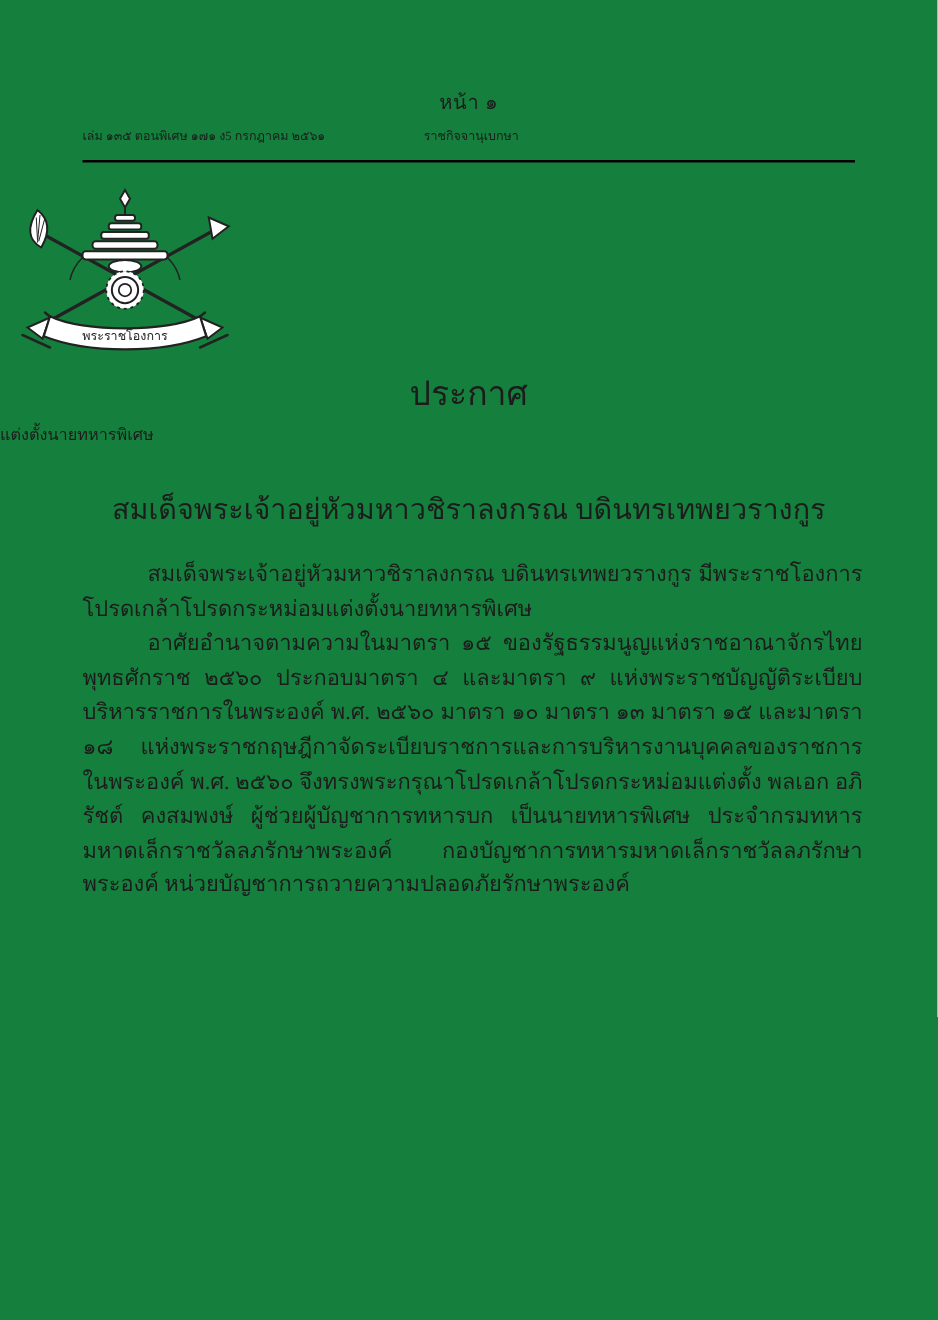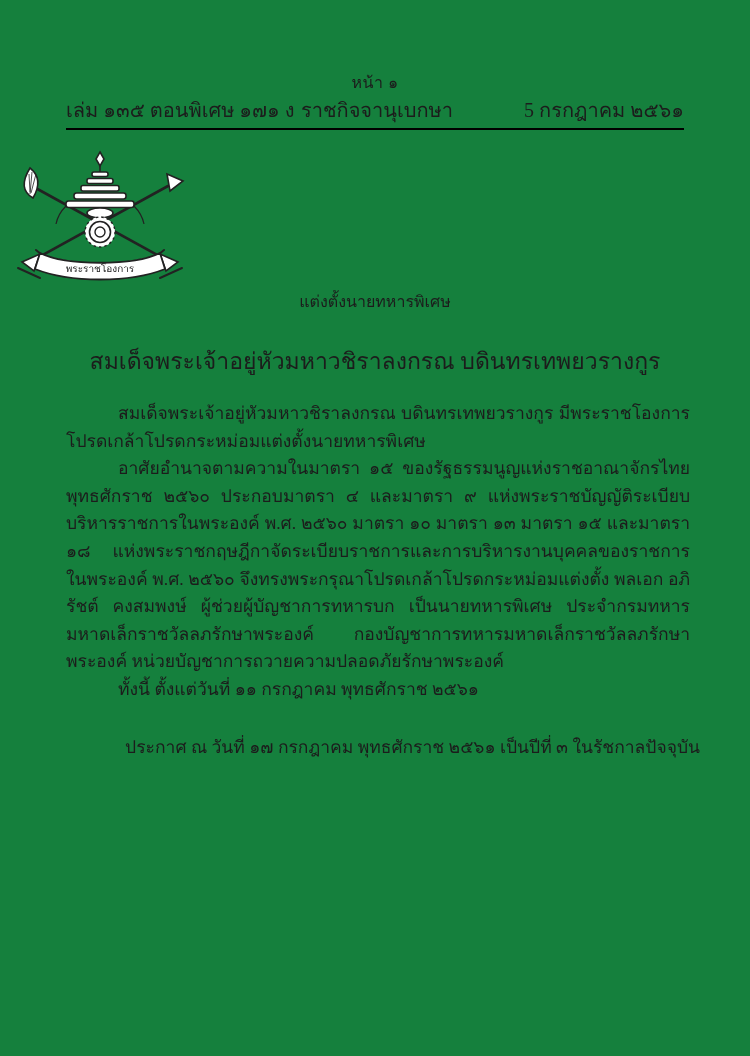--- a/index.html
+++ b/index.html
@@ -24,22 +24,22 @@
   }
   .hdr-page {
     text-align: center;
     font-size: 16px;
     line-height: 22px;
     letter-spacing: 0.5px;
   }
   .hdr-row {
     position: relative;
     display: flex;
-    justify-content: space-between;
-    font-size: 20px;
+    justify-content: flex-start;
+    font-size: 10px;
     line-height: 22px;
     margin-top: 5px;
   }
   .hdr-center {
     position: absolute;
     left: 4px;
     right: 0;
     text-align: center;
   }
   .hdr-rule {
@@ -52,22 +52,21 @@
     margin-top: 20px;
     line-height: 0;
   }
   .doc-title {
     text-align: center;
     font-size: 27px;
     line-height: 34px;
     margin-top: 12px;
   }
   .doc-subtitle {
-    text-align: center;
-    font-size: 16px;
+    font-size: 13px;
     line-height: 24px;
     margin-top: 4px;
   }
   .royal-name {
     text-align: center;
     font-size: 23px;
     line-height: 32px;
     margin-top: 32px;
     font-weight: normal;
   }
@@ -146,25 +145,24 @@
 
       <g>
         <path d="M40 104 L22 112 L34 121 Z" fill="#fff" stroke="#222" stroke-width="1.6"></path>
         <path d="M160 104 L178 112 L166 121 Z" fill="#fff" stroke="#222" stroke-width="1.6"></path>
         <path d="M40 103 C66 116, 134 116, 160 103 L165 119 C130 133, 70 133, 35 119 Z" fill="#fff" stroke="#222" stroke-width="1.8"></path>
         <text x="100" y="122" text-anchor="middle" font-size="10" fill="#222" stroke="none">พระราชโองการ</text>
       </g>
     </svg>
   </div>
 
+  <div class="doc-title">ประกาศ</div>
   <div class="doc-subtitle">แต่งตั้งนายทหารพิเศษ</div>
 
   <div class="royal-name">สมเด็จพระเจ้าอยู่หัวมหาวชิราลงกรณ  บดินทรเทพยวรางกูร</div>
 
   <div class="body-text">
     <p>สมเด็จพระเจ้าอยู่หัวมหาวชิราลงกรณ บดินทรเทพยวรางกูร มีพระราชโองการโปรดเกล้าโปรดกระหม่อมแต่งตั้งนายทหารพิเศษ</p>
     <p>อาศัยอำนาจตามความในมาตรา ๑๕ ของรัฐธรรมนูญแห่งราชอาณาจักรไทย พุทธศักราช ๒๕๖๐ ประกอบมาตรา ๔ และมาตรา ๙ แห่งพระราชบัญญัติระเบียบบริหารราชการในพระองค์ พ.ศ. ๒๕๖๐ มาตรา ๑๐ มาตรา ๑๓ มาตรา ๑๕ และมาตรา ๑๘ แห่งพระราชกฤษฎีกาจัดระเบียบราชการและการบริหารงานบุคคลของราชการในพระองค์ พ.ศ. ๒๕๖๐ จึงทรงพระกรุณาโปรดเกล้าโปรดกระหม่อมแต่งตั้ง พลเอก อภิรัชต์ คงสมพงษ์ ผู้ช่วยผู้บัญชาการทหารบก เป็นนายทหารพิเศษ ประจำกรมทหารมหาดเล็กราชวัลลภรักษาพระองค์ กองบัญชาการทหารมหาดเล็กราชวัลลภรักษาพระองค์ หน่วยบัญชาการถวายความปลอดภัยรักษาพระองค์</p>
-    <p>ทั้งนี้ ตั้งแต่วันที่ ๑๑ กรกฎาคม พุทธศักราช ๒๕๖๑</p>
   </div>
 
-  <div class="closing-line">ประกาศ ณ วันที่ ๑๗ กรกฎาคม พุทธศักราช ๒๕๖๑ เป็นปีที่ ๓ ในรัชกาลปัจจุบัน</div>
 
 </div>
 
 </body></html>

